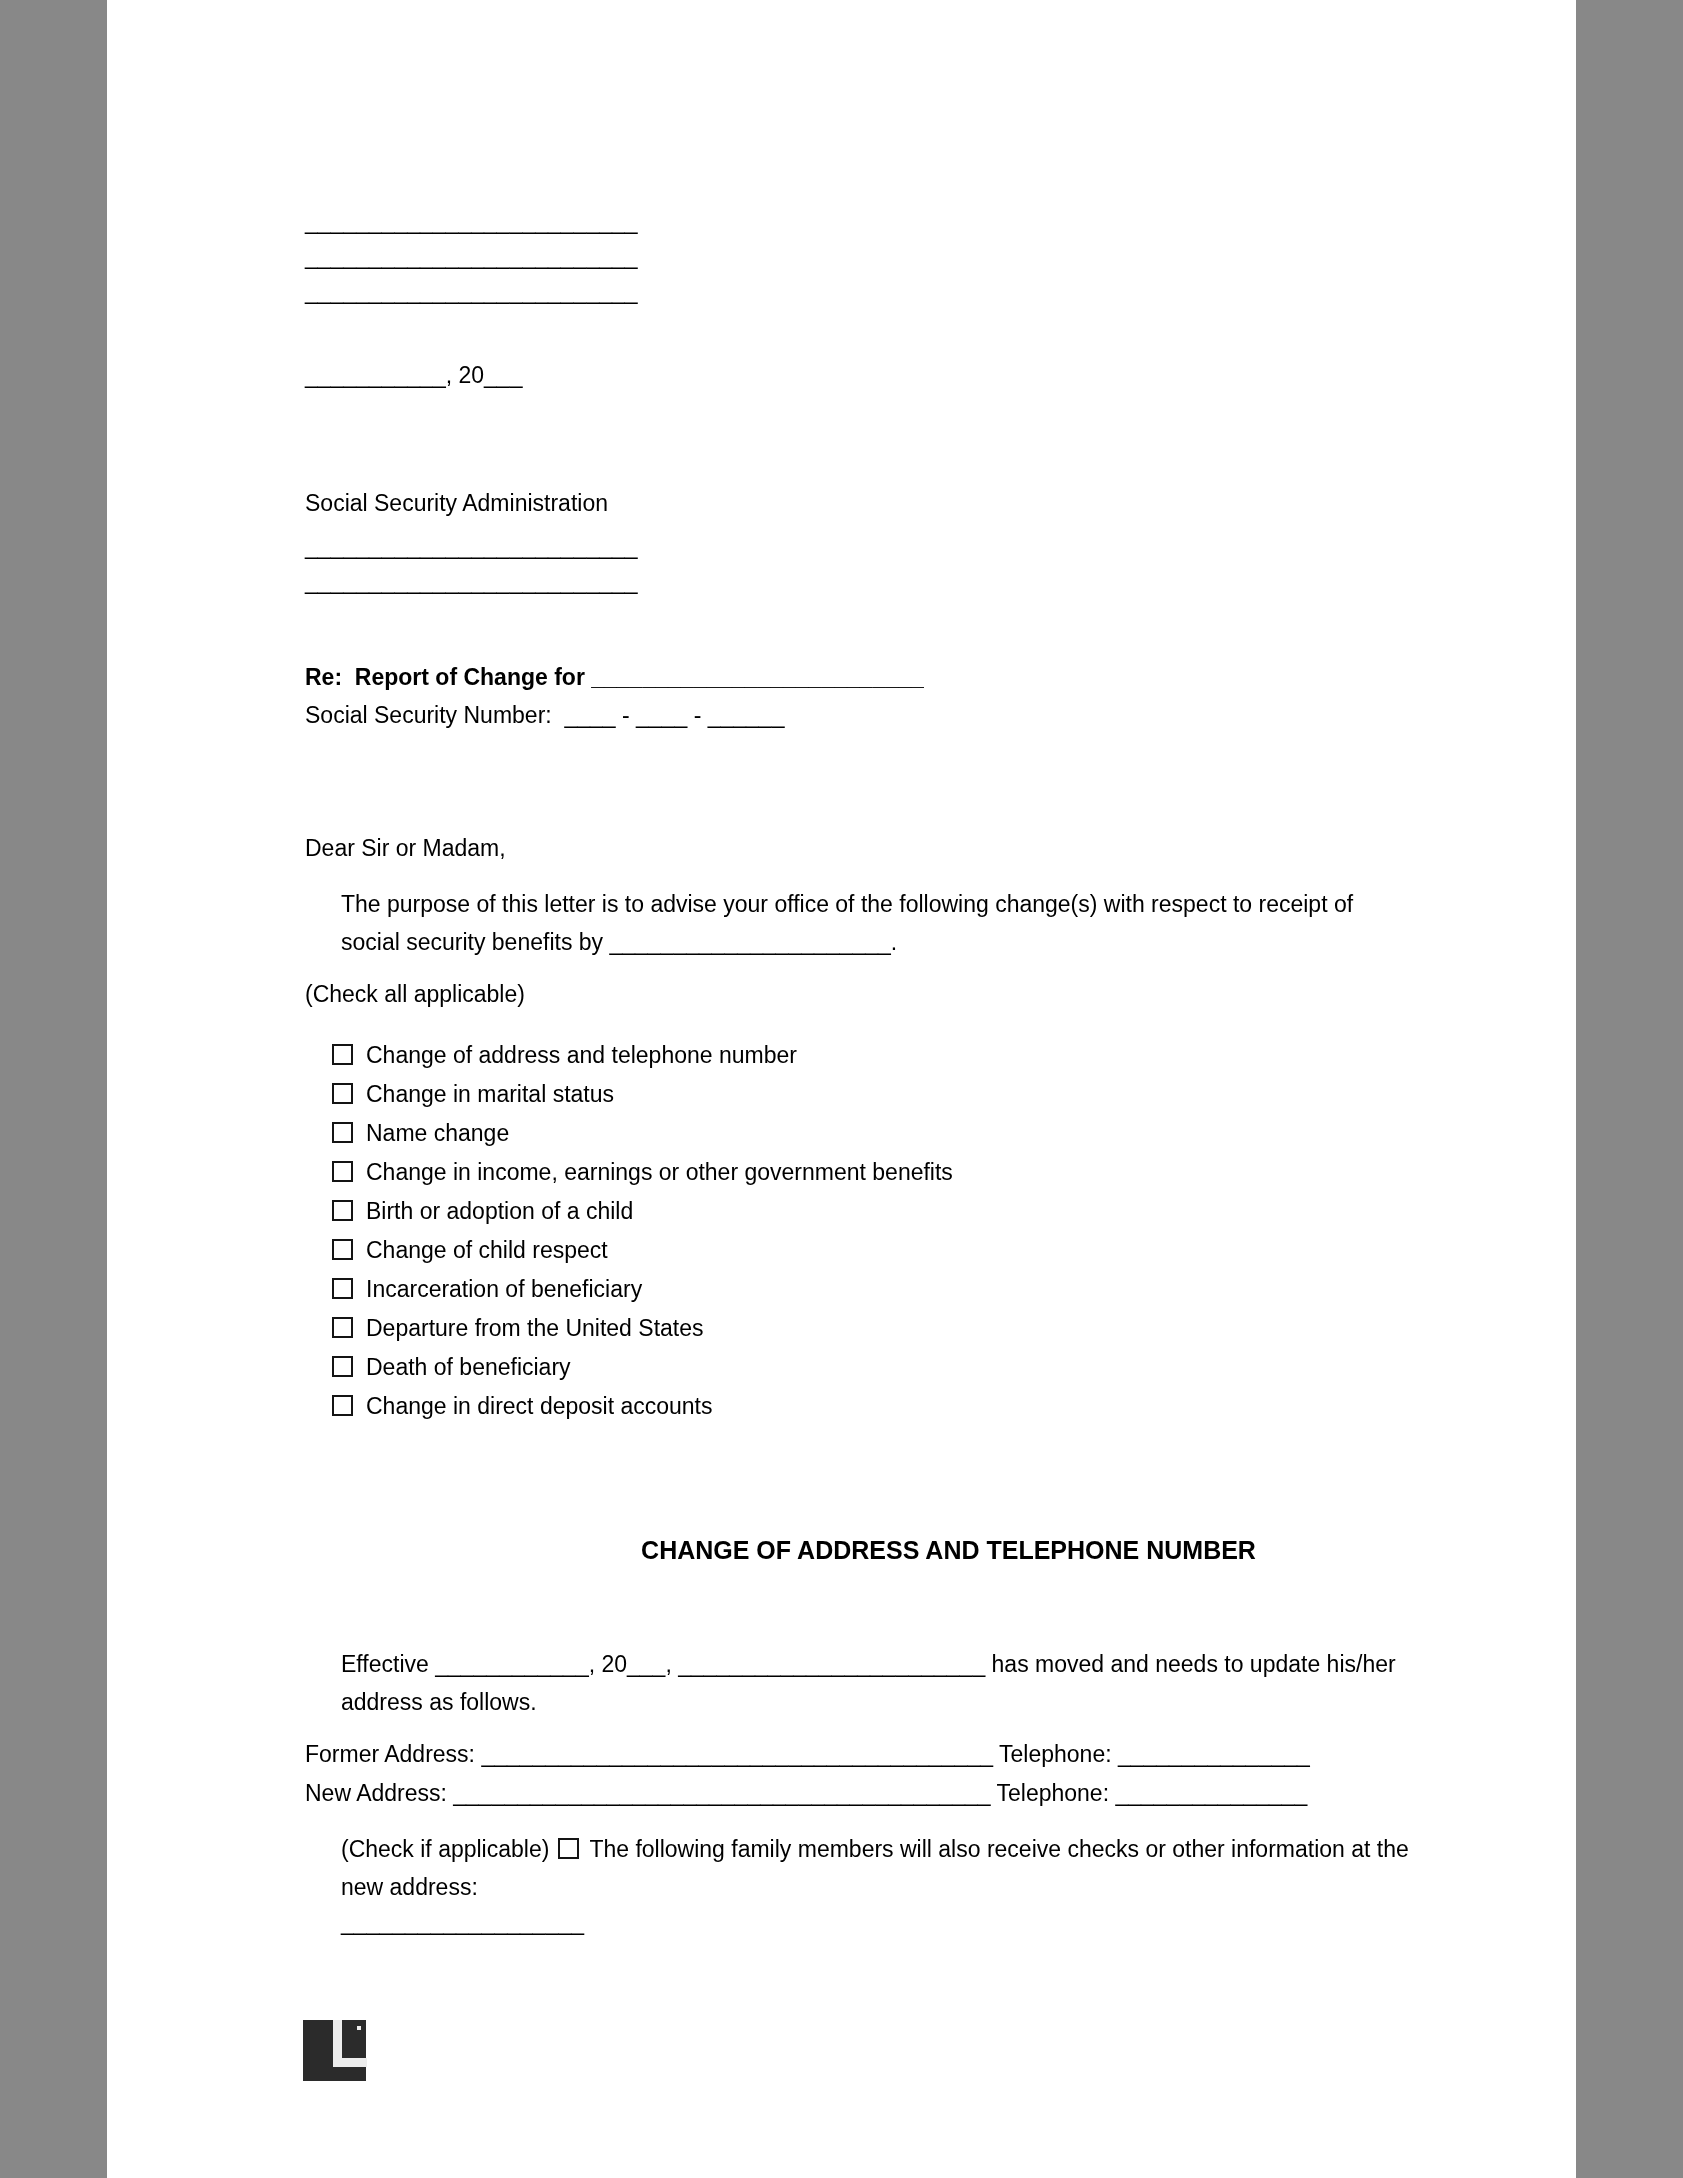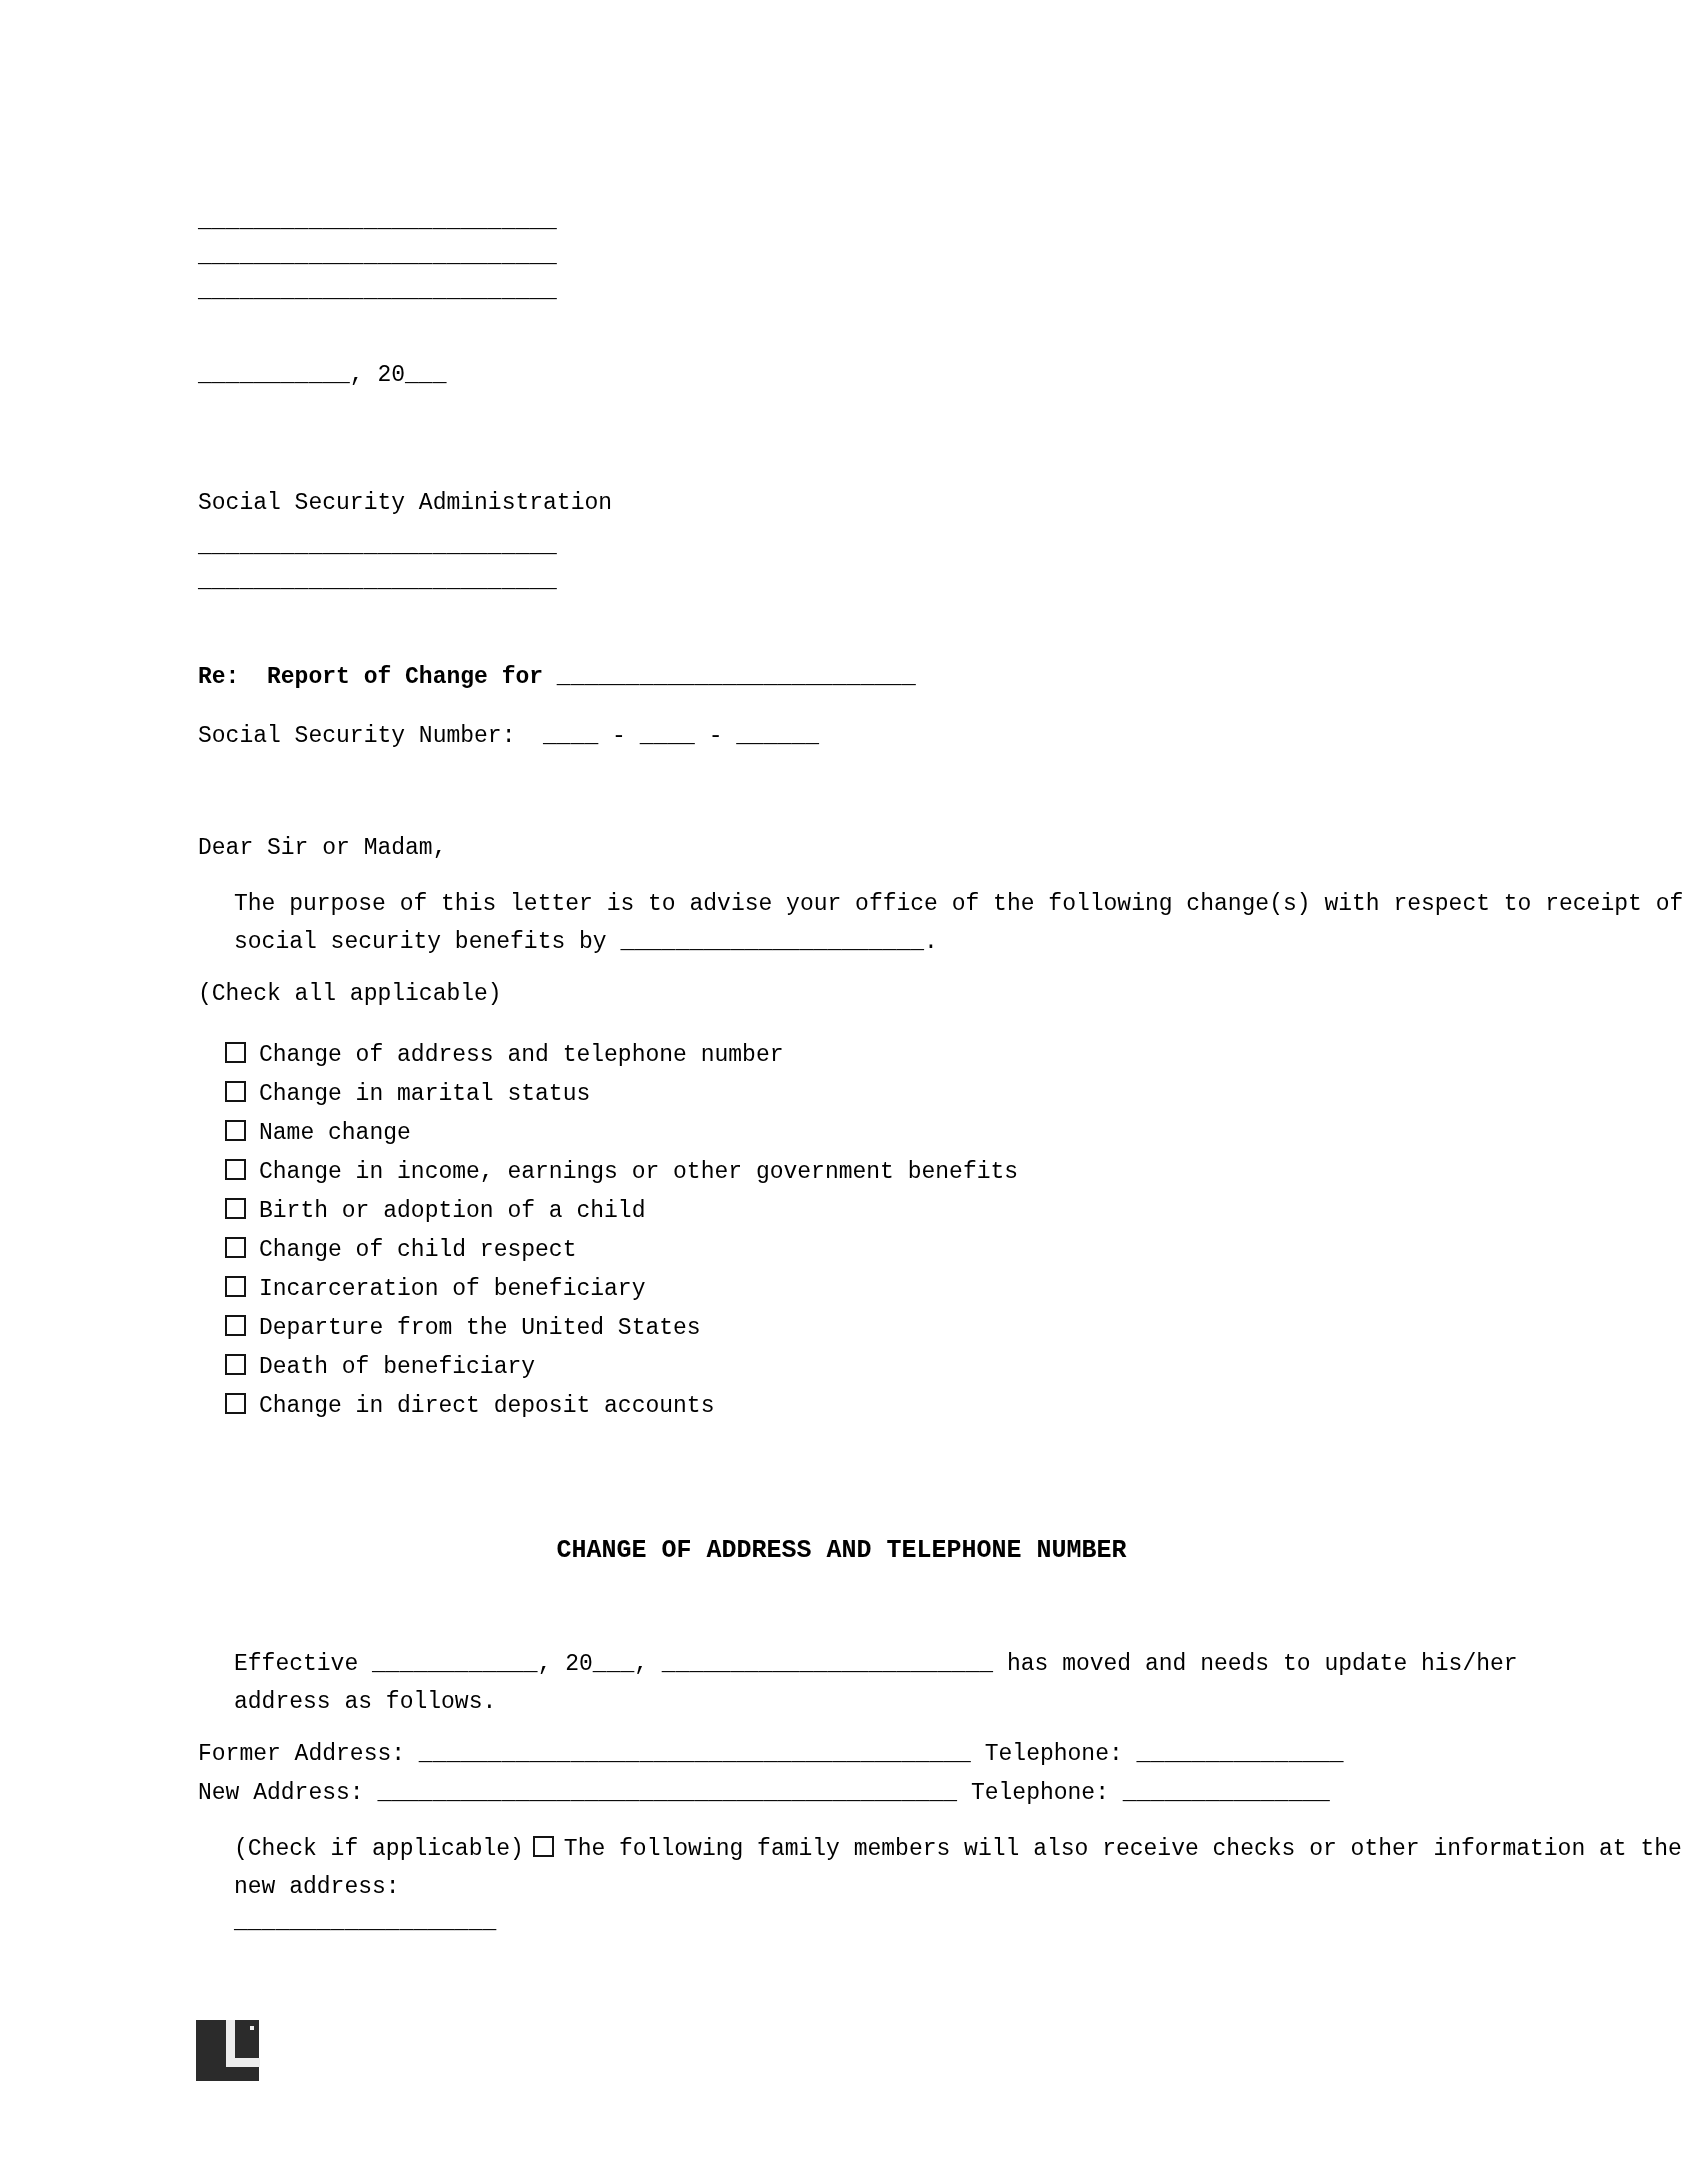--- a/index.html
+++ b/index.html
@@ -1,39 +1,39 @@
 <!DOCTYPE html>
 <html><head>
 <meta charset="utf-8">
 <style>
   html, body { margin: 0; padding: 0; background: #888; }
   .page {
     position: relative;
-    width: 1683px;
+    width: 1469px;
     height: 2178px;
     margin: 0 auto;
     background: #ffffff;
     color: #000000;
-    font-family: Liberation Mono, monospace;
+    font-family: Liberation Sans, sans-serif;
     font-size: 23px;
     overflow: hidden;
   }
   .abs { position: absolute; left: 198px; width: 1297px; }
   .line { white-space: nowrap; }
   .lh35 .line, .lh35.line { line-height: 35px; }
   .lh38 .line, .lh38.line { line-height: 38px; margin-left: 36px; }
   .lh39 .line, .lh39.line { line-height: 39px; }
   .bold { font-weight: bold; }
 
   #sender-block     { top: 204px; }
   #date-block       { top: 358px; }
   #org-block        { top: 486px; }
   #recipient-block  { top: 529px; }
   #subject-block    { top: 660px; }
-  #ssn-block        { top: 719px; }
+  #ssn-block        { top: 698px; }
   #salutation-block { top: 831px; }
   #purpose-block    { top: 885px; }
   #checkall-block   { top: 977px; }
   #checklist-block  { top: 1036px; left: 225px; }
   #heading-block    { top: 1531px; width: 1287px; text-align: center;
                       font-weight: bold; font-size: 25px; line-height: 39px; }
   #effective-block  { top: 1645px; }
   #address-block    { top: 1735px; }
   #familynote-block { top: 1830px; }
   #familyblank-block{ top: 1903px; }

